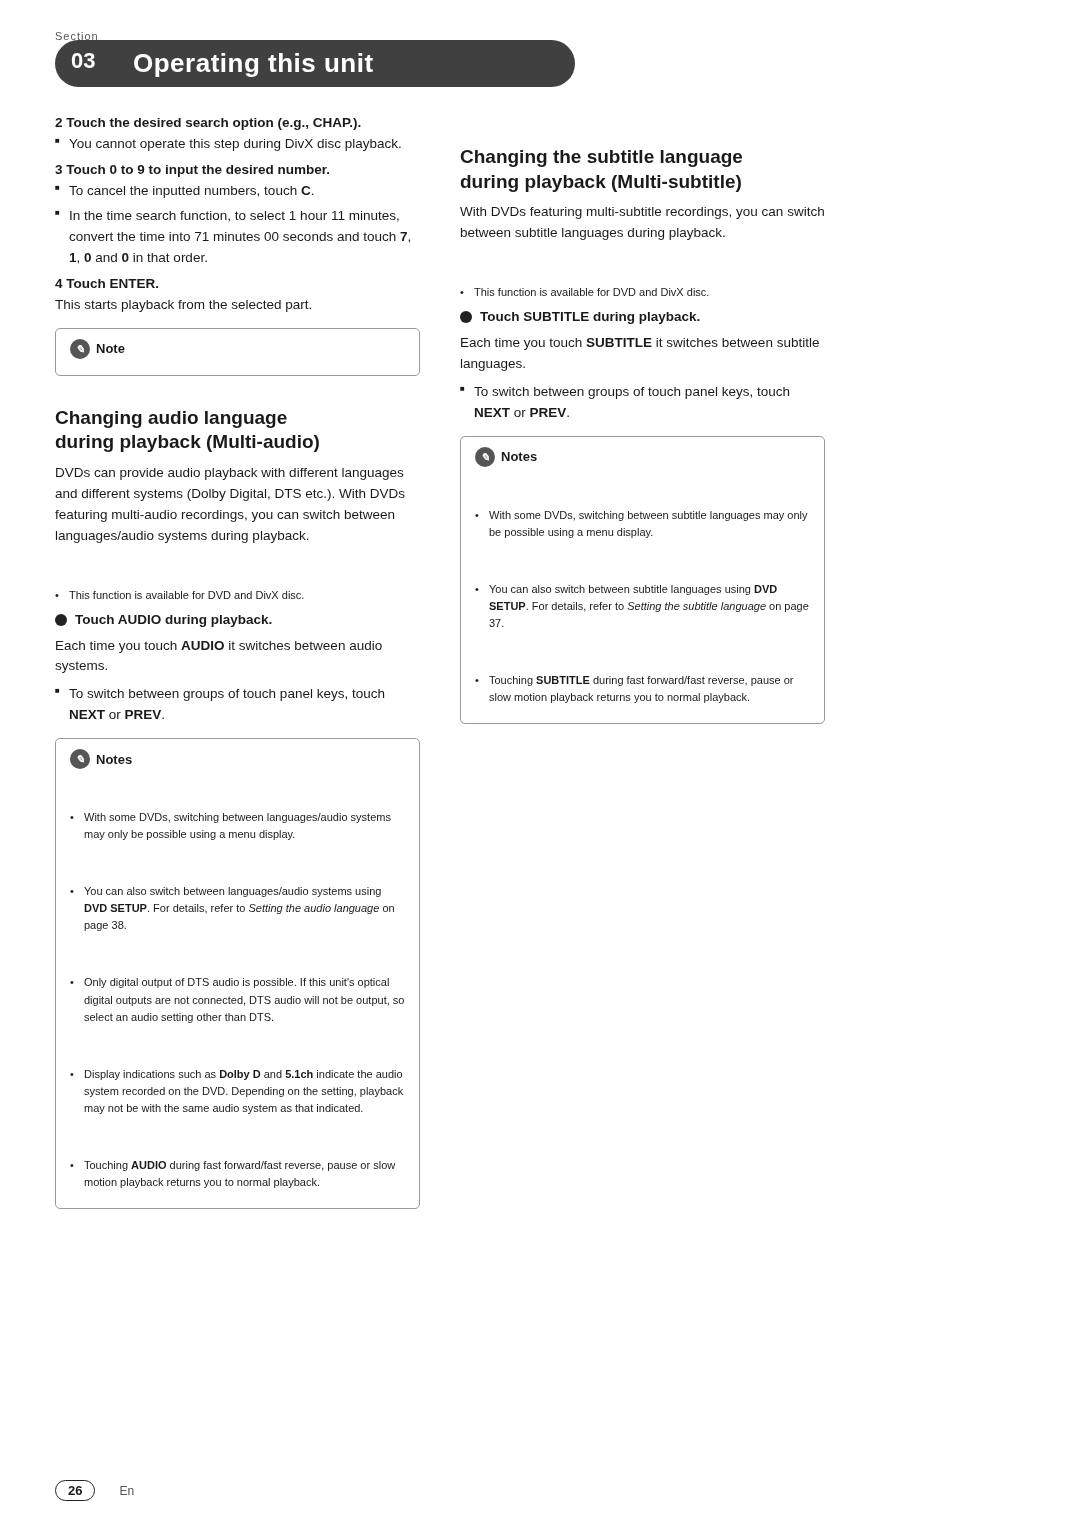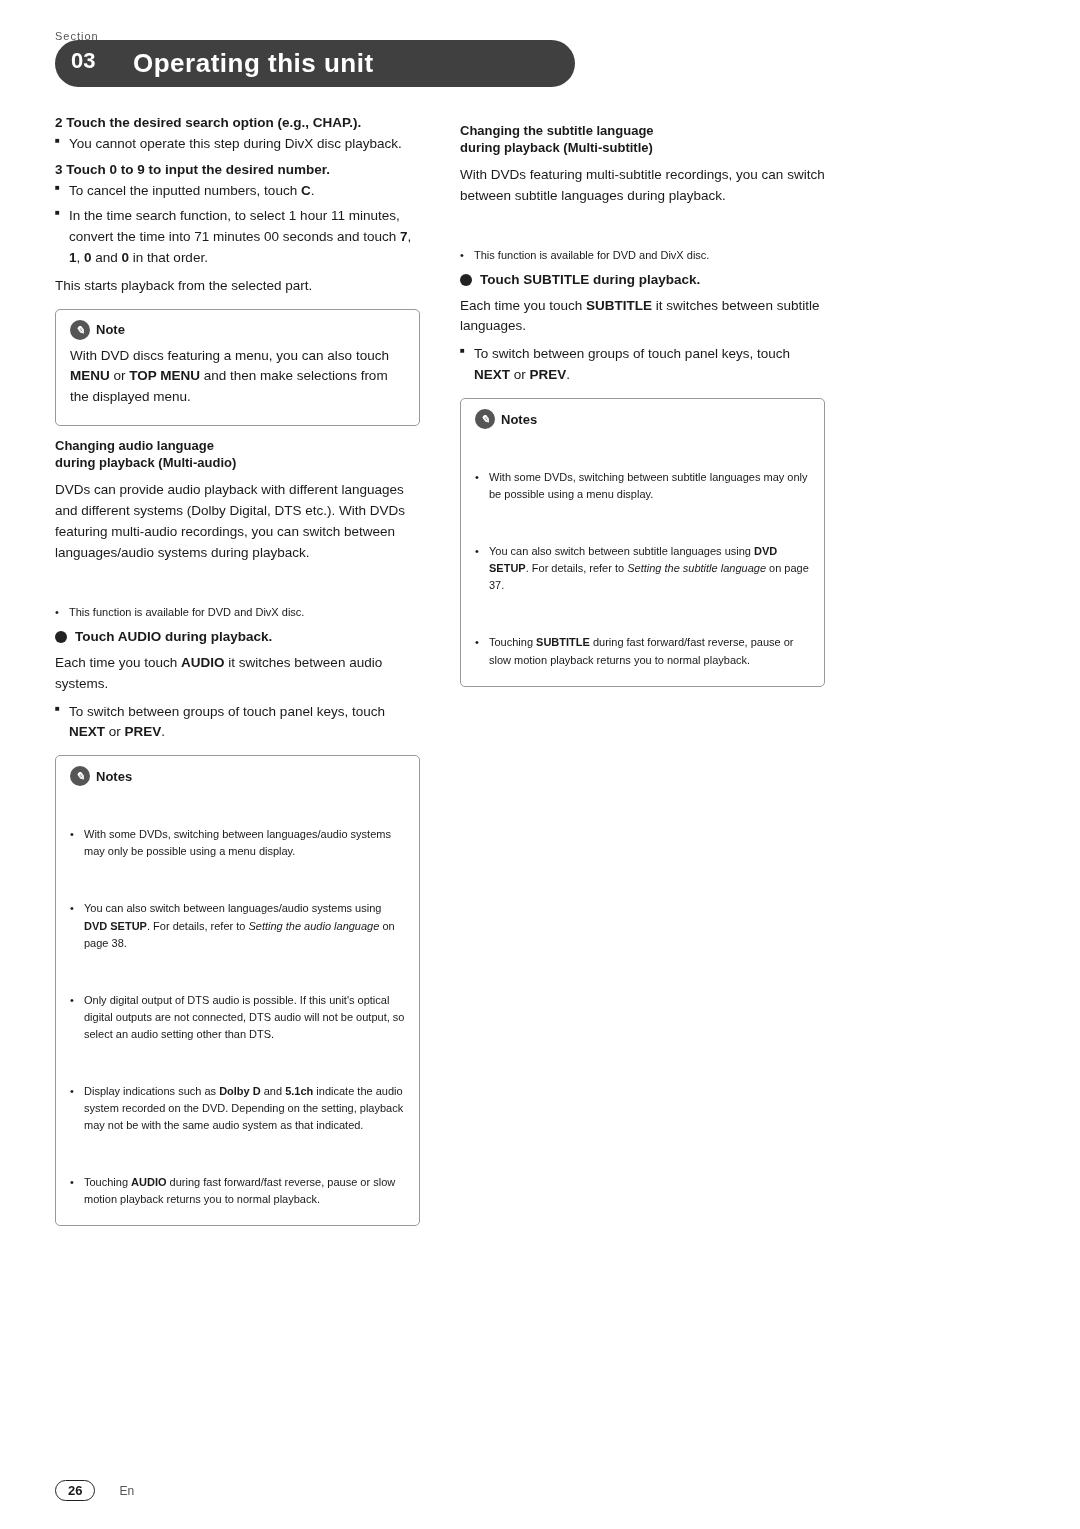--- a/index.html
+++ b/index.html
@@ -63,24 +63,24 @@
     }
     .col-left {
       flex: 1 1 0;
       min-width: 0;
     }
     .col-right {
       flex: 1 1 0;
       min-width: 0;
     }
     h2.section-heading {
-      font-size: 13px;
+      font-size: 19px;
       font-weight: bold;
       margin-bottom: 8px;
-      margin-top: 8px;
+      margin-top: 30px;
       line-height: 1.3;
     }
     h3.sub-heading {
       font-size: 13.5px;
       font-weight: bold;
       margin-bottom: 4px;
       margin-top: 0;
     }
     p {
       font-size: 13.5px;
@@ -222,28 +222,28 @@
       <ul class="square-bullet-list">
         <li>You cannot operate this step during DivX disc playback.</li>
       </ul>
 
       <h3 class="sub-heading">3   Touch 0 to 9 to input the desired number.</h3>
       <ul class="square-bullet-list">
         <li>To cancel the inputted numbers, touch <b>C</b>.</li>
         <li>In the time search function, to select 1 hour 11 minutes, convert the time into 71 minutes 00 seconds and touch <b>7</b>, <b>1</b>, <b>0</b> and <b>0</b> in that order.</li>
       </ul>
 
+      <h3 class="sub-heading">4   Touch ENTER.</h3>
       <p>This starts playback from the selected part.</p>
 
       <div class="note-box">
         <div class="note-header">
           <span class="note-icon">✎</span>
           <span class="note-label">Note</span>
         </div>
-        <p>With DVD discs featuring a menu, you can also touch <b>MENU</b> or <b>TOP MENU</b> and then make selections from the displayed menu.</p>
       </div>
 
       <h2 class="section-heading">Changing audio language<br>during playback (Multi-audio)</h2>
       <p>DVDs can provide audio playback with different languages and different systems (Dolby Digital, DTS etc.). With DVDs featuring multi-audio recordings, you can switch between languages/audio systems during playback.</p>
       <ul class="bullet-list">
         <li>This function is available for DVD and DivX disc.</li>
       </ul>
 
       <div class="circle-bullet">
         <span class="circle"></span>

